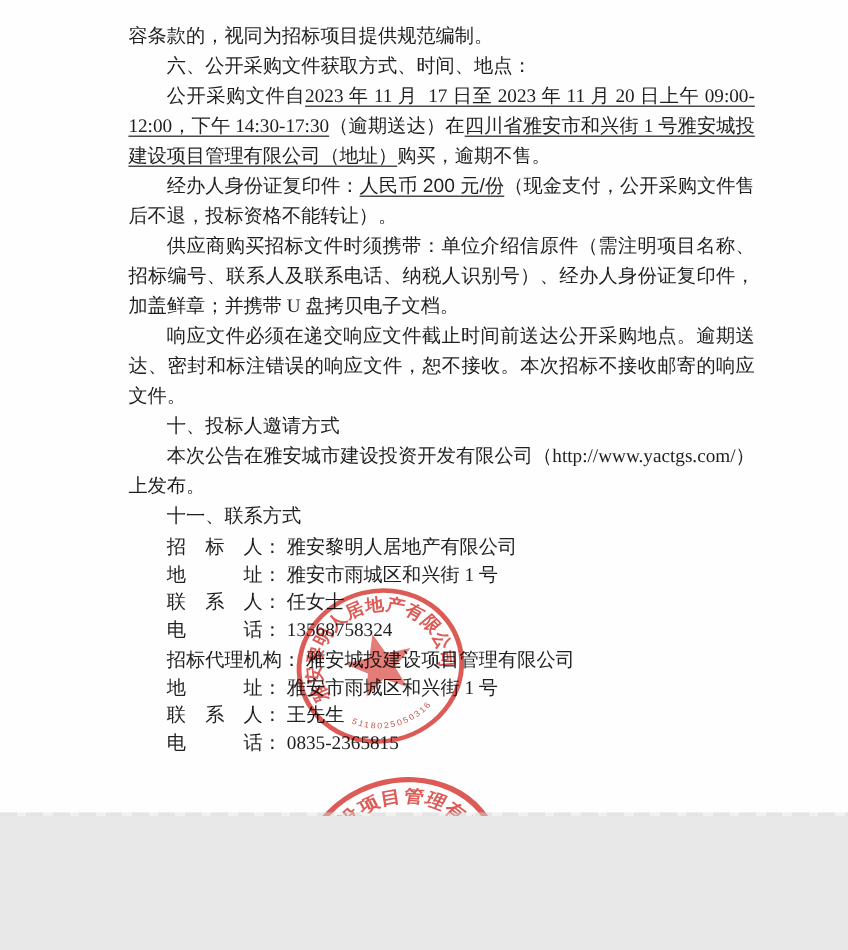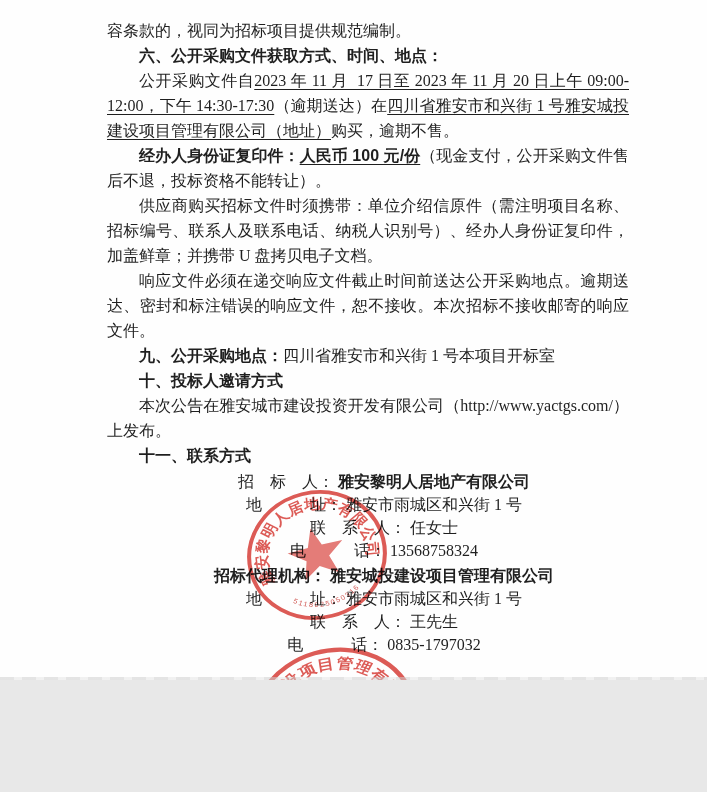--- a/index.html
+++ b/index.html
@@ -15,26 +15,26 @@
   .content{
     position:absolute;
     left:107px;top:18px;
     width:522px;
     font-size:16px;
     line-height:25px;
     text-align:justify;
   }
   .content p{margin:0;white-space:pre-wrap;}
   .ind{text-indent:32px;}
-  .b{font-weight:700;font-family:"Liberation Sans","DejaVu Sans",sans-serif;}
+  .b{font-weight:400;font-family:"Liberation Sans","DejaVu Sans",sans-serif;}
   .u{text-decoration:underline;text-underline-offset:3px;text-decoration-thickness:1px;}
   .mt2{margin-top:2px;}  .mt4{margin-top:4px;}
   .mt7{margin-top:7px;}  .mt9{margin-top:9px;}
   .contact{margin-top:2px;line-height:23px;padding-left:32px;}
-  .contact .row{display:flex;white-space:pre-wrap;justify-content:center;}
+  .contact .row{display:flex;white-space:pre-wrap;}
   .contact .lab{flex:0 0 auto;}
   .contact .val{flex:0 0 auto;padding-left:4px;}
   .seal{
     position:absolute;
     mix-blend-mode:multiply;
     opacity:.87;
     pointer-events:none;
   }
   .seal-1{left:243px;top:481px;width:148px;height:148px;transform:rotate(-14deg) scaleY(.92);}
   .seal-2{left:245px;top:632px;width:178px;height:178px;transform:rotate(-16deg) scaleY(.86);}
@@ -51,49 +51,48 @@
 <div class="page">
 
   <div class="content">
 
     <p><span>容条款的，视同为招标项目提供规范编制。</span></p>
 
     <p class="ind mt4"><span class="b">六、公开采购文件获取方式、时间、地点：</span></p>
 
     <p class="ind mt2"><span>公开采购文件自</span><span class="u">2023 年 11 月  17 日至 2023 年 11 月 20 日上午 09:00-12:00，下午 14:30-17:30</span><span>（逾期送达）在</span><span class="u">四川省雅安市和兴街 1 号雅安城投建设项目管理有限公司（地址）</span><span>购买，逾期不售。</span></p>
 
-    <p class="ind mt2"><span class="b">经办人身份证复印件：</span><span class="b u">人民币 100 元/份</span><span>（现金支付，公开采购文件售后不退，投标资格不能转让）。</span></p>
+    <p class="ind mt2"><span class="b">经办人身份证复印件：</span><span class="b u">人民币 200 元/份</span><span>（现金支付，公开采购文件售后不退，投标资格不能转让）。</span></p>
 
 
     <p class="ind mt2"><span>供应商购买招标文件时须携带：单位介绍信原件（需注明项目名称、招标编号、联系人及联系电话、纳税人识别号）、经办人身份证复印件，加盖鲜章；并携带 U 盘拷贝电子文档。</span></p>
 
 
     <p class="ind mt9"><span>响应文件必须在递交响应文件截止时间前送达公开采购地点。逾期送达、密封和标注错误的响应文件，恕不接收。本次招标不接收邮寄的响应文件。</span></p>
 
 
-    <p class="ind mt4"><span class="b">九、公开采购地点：</span><span>四川省雅安市和兴街 1 号本项目开标室</span></p>
 
     <p class="ind mt2"><span class="b">十、投标人邀请方式</span></p>
 
     <p class="ind mt2"><span>本次公告在雅安城市建设投资开发有限公司（</span><span>http://www.yactgs.com/</span><span>）上发布。</span></p>
 
     <p class="ind mt2"><span class="b">十一、联系方式</span></p>
 
     <div class="contact">
       <div class="row"><span class="lab">招　标　人：</span><span class="val b">雅安黎明人居地产有限公司</span></div>
       <div class="row"><span class="lab">地　　　址：</span><span class="val">雅安市雨城区和兴街 1 号</span></div>
       <div class="row"><span class="lab">联　系　人：</span><span class="val">任女士</span></div>
       <div class="row"><span class="lab">电　　　话：</span><span class="val">13568758324</span></div>
     </div>
 
     <div class="contact mt7">
       <div class="row"><span class="lab b">招标代理机构：</span><span class="val b">雅安城投建设项目管理有限公司</span></div>
       <div class="row"><span class="lab">地　　　址：</span><span class="val">雅安市雨城区和兴街 1 号</span></div>
       <div class="row"><span class="lab">联　系　人：</span><span class="val">王先生</span></div>
-      <div class="row"><span class="lab">电　　　话：</span><span class="val">0835-1797032</span></div>
+      <div class="row"><span class="lab">电　　　话：</span><span class="val">0835-2365815</span></div>
     </div>
 
   </div>
 
   <div class="seal seal-1">
     <svg viewBox="0 0 200 200" xmlns="http://www.w3.org/2000/svg">
       <defs>
         <path id="s1-top" d="M 36.1 123.3 A 68 68 0 1 1 163.9 123.3" fill="none"></path>
         <path id="s1-bot" d="M 51.1 158.2 A 76 76 0 0 0 148.9 158.2" fill="none"></path>
       </defs>

